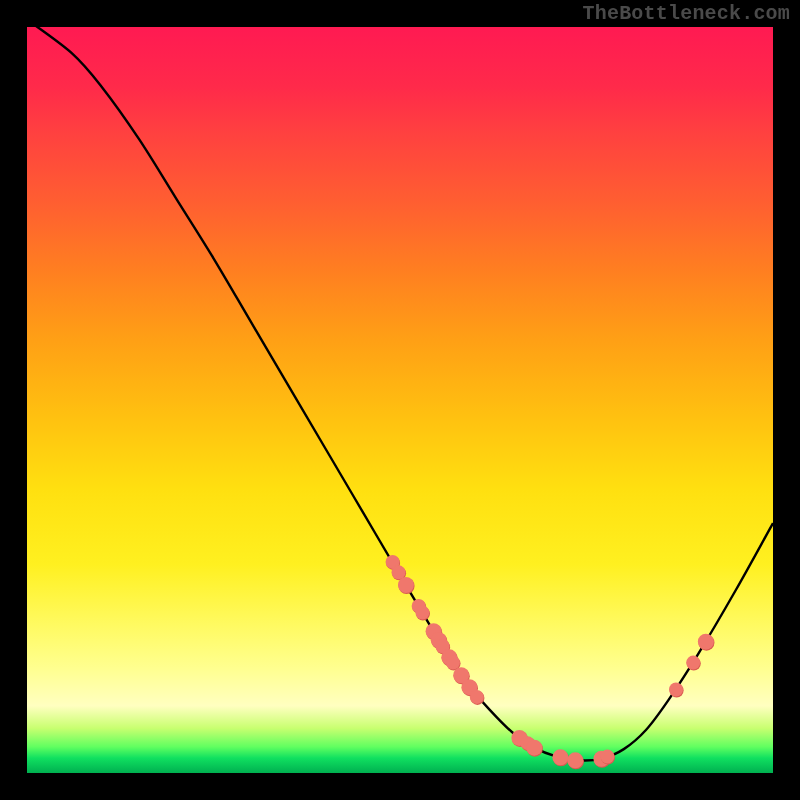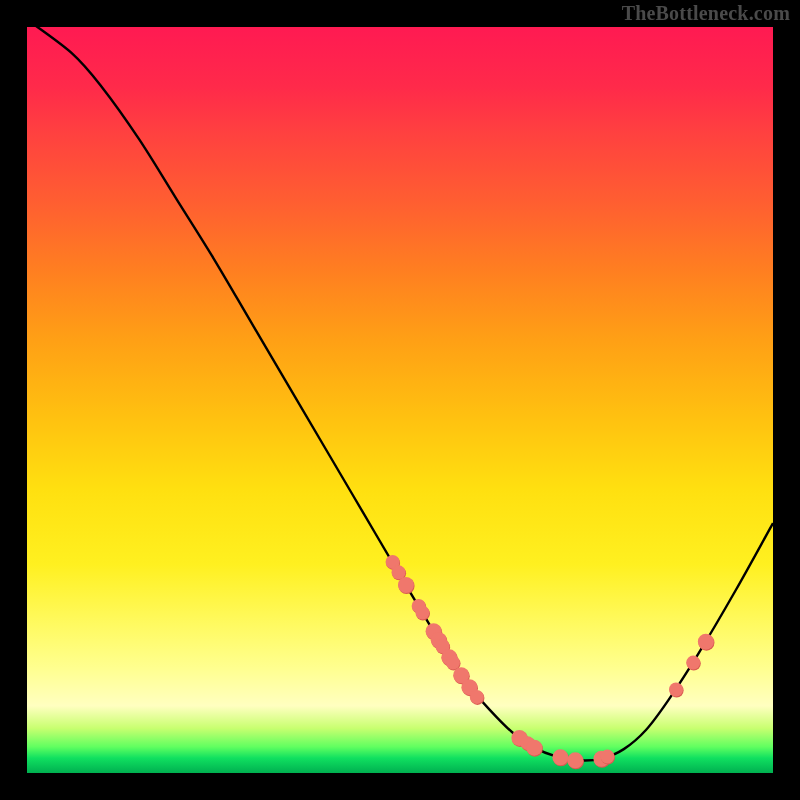--- a/index.html
+++ b/index.html
@@ -14,21 +14,21 @@
     position: relative;
     width: 800px;
     height: 800px;
     background: #000000;
   }
   .watermark {
     position: absolute;
     top: 2px;
     right: 10px;
     color: #4a4a4a;
-    font-family: Liberation Serif, serif;
+    font-family: Liberation Mono, monospace;
     font-size: 20px;
     font-weight: 600;
     letter-spacing: 0.2px;
     z-index: 10;
   }
   .plot-area {
     position: absolute;
     left: 27px;
     top: 27px;
     width: 746px;

